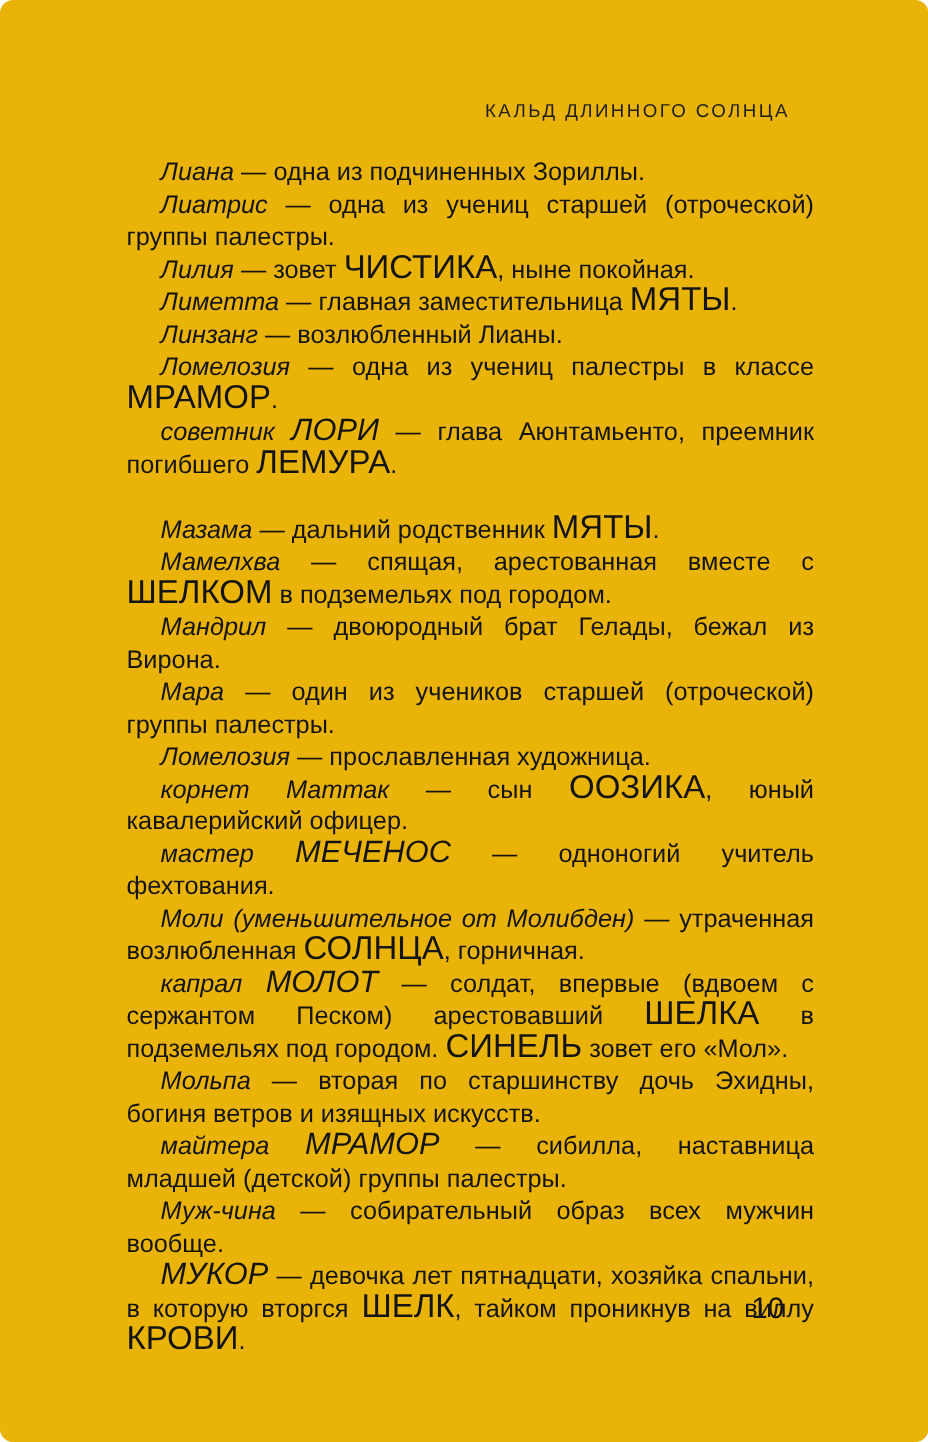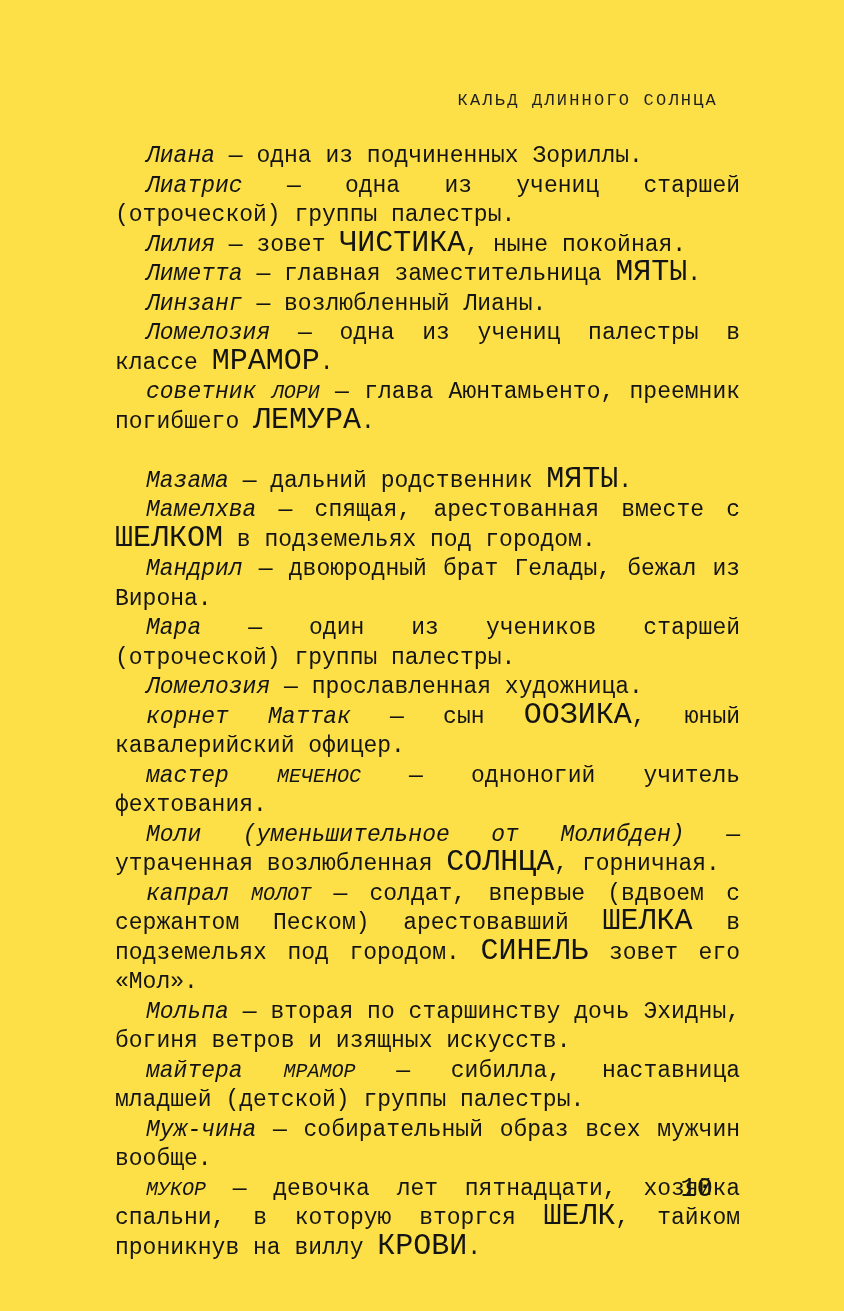--- a/index.html
+++ b/index.html
@@ -4,24 +4,25 @@
 <style>
   html, body {
     margin: 0;
     padding: 0;
     background: #ffffff;
   }
   .page {
     position: relative;
     width: 844px;
     height: 1311px;
-    background: #fde047;
-    font-family: Liberation Mono, monospace;
+    background: #eab308;
+    font-family: Liberation Sans, sans-serif;
     color: #141414;
     overflow: hidden;
+    border-radius: 12px;
   }
   .running-header {
     position: absolute;
     top: 91px;
     right: 126px;
     font-size: 17px;
     letter-spacing: 2.2px;
     color: #1e1e1e;
     white-space: nowrap;
   }
@@ -44,21 +45,21 @@
   }
   .run-text { font-style: normal; }
   .run-name { font-style: italic; }
   .run-caps {
     font-style: normal;
     font-size: 30px;
     line-height: 18px;
   }
   .run-name-caps {
     font-style: italic;
-    font-size: 20px;
+    font-size: 28px;
     line-height: 18px;
   }
   .page-number {
     position: absolute;
     top: 1174px;
     right: 131px;
     font-size: 27px;
     color: #141414;
   }
 </style>

